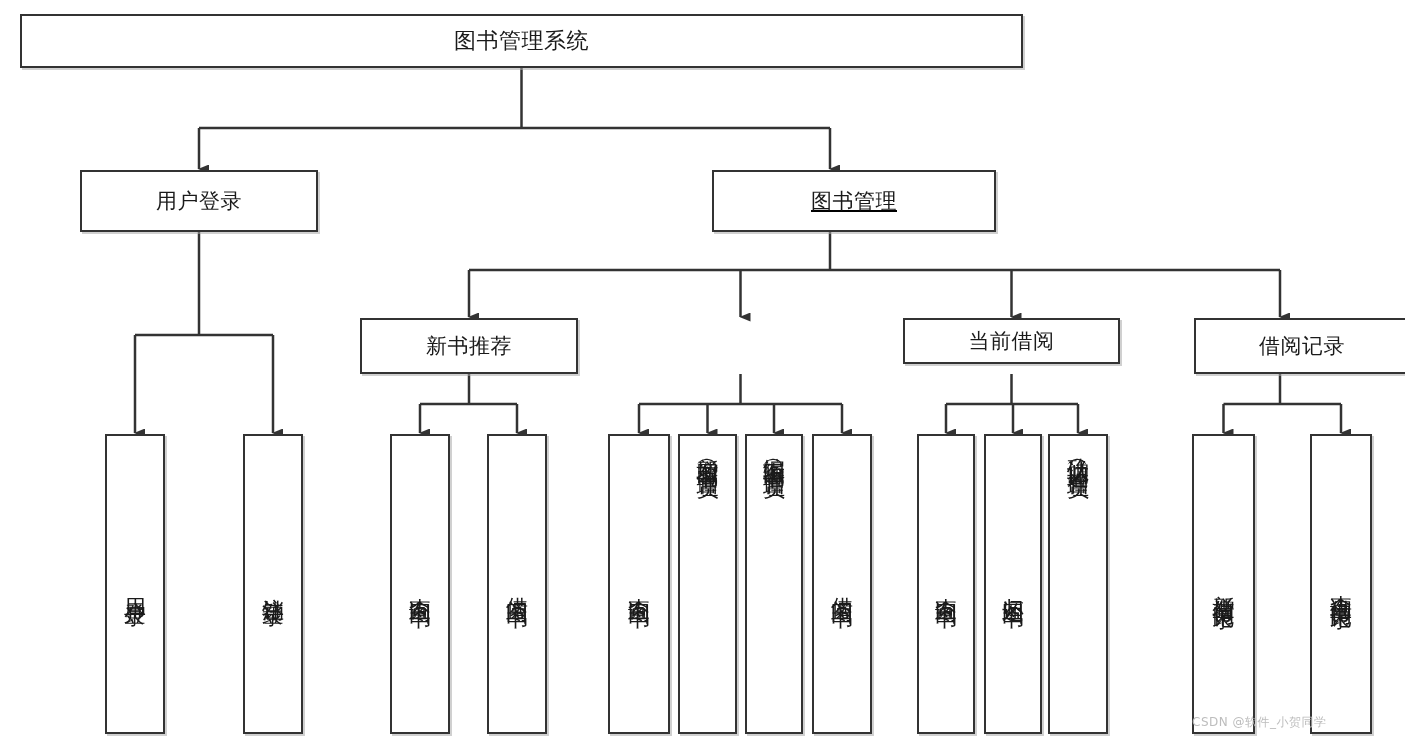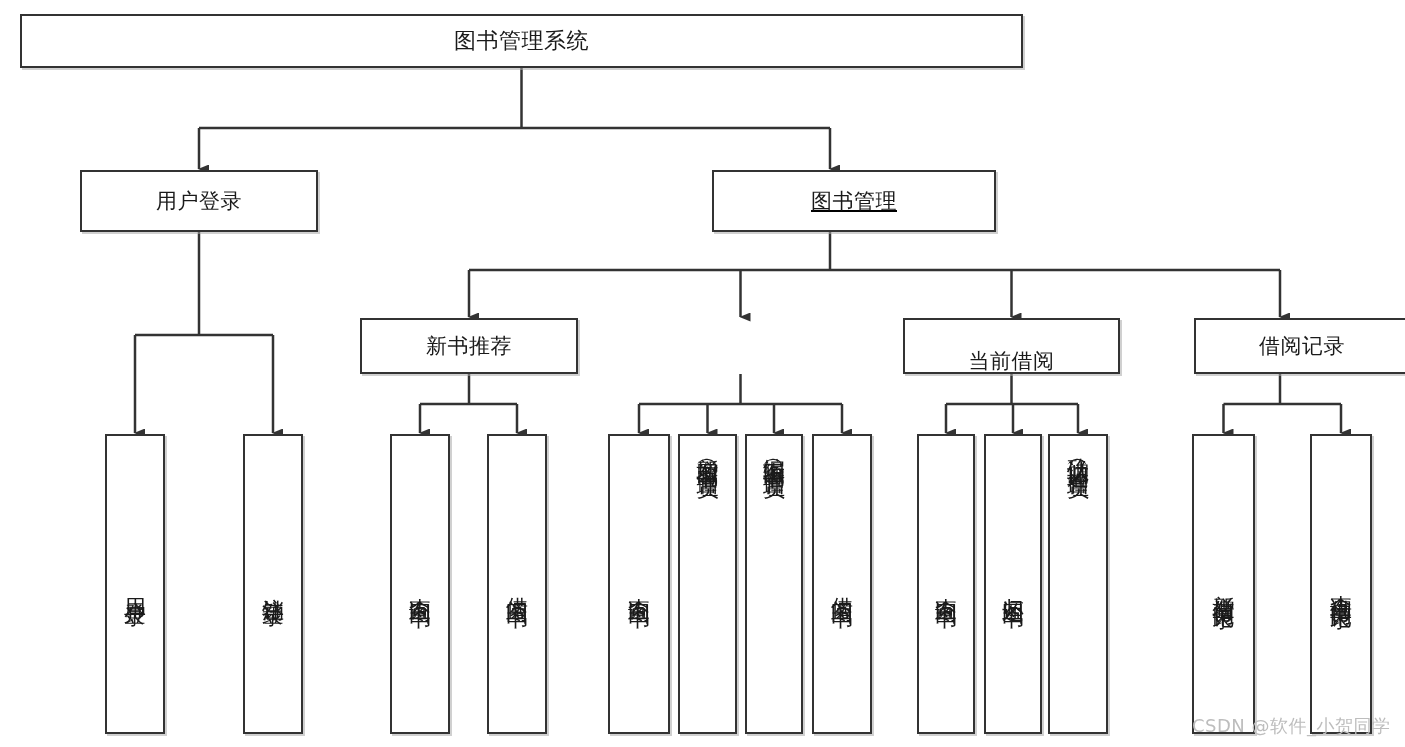--- a/index.html
+++ b/index.html
@@ -65,21 +65,21 @@
     height: auto;
     max-height: 100%;
     margin: 0 auto;
   }
   .node-vertical.v-center {
     align-items: center;
   }
   .watermark {
     position: absolute;
     color: #bdbdbd;
-    font-size: 18px;
+    font-size: 12px;
     white-space: nowrap;
     letter-spacing: 0.5px;
   }
 </style>
 </head>
 <body>
 
 <div id="diagram-root">
 
   <svg class="flow" viewBox="0 0 1405 747">
@@ -132,21 +132,21 @@
   <div class="node-box node-horizontal" style="left: 80px; top: 170px; width: 238px; height: 62px;">
     <span class="node-label">用户登录</span>
   </div>
   <div class="node-box node-horizontal" style="left: 712px; top: 170px; width: 284px; height: 62px; text-decoration: underline;">
     <span class="node-label">图书管理</span>
   </div>
 
   <div class="node-box node-horizontal" style="left: 360px; top: 318px; width: 218px; height: 56px;">
     <span class="node-label">新书推荐</span>
   </div>
-  <div class="node-box node-horizontal" style="left: 903px; top: 318px; width: 217px; height: 56px; align-items: flex-end;">
+  <div class="node-box node-horizontal" style="left: 903px; top: 318px; width: 217px; height: 46px;">
     <span class="node-label">当前借阅</span>
   </div>
   <div class="node-box node-horizontal" style="left: 1172px; top: 318px; width: 216px; height: 56px; margin-left: 22px;">
     <span class="node-label">借阅记录</span>
   </div>
 
   <div id="leaf-layer">
       <div class="node-box node-vertical v-center" style="left: 105px; top: 434px; width: 60px; height: 300px;">
         <span class="node-label">用户登录</span>
       </div>

